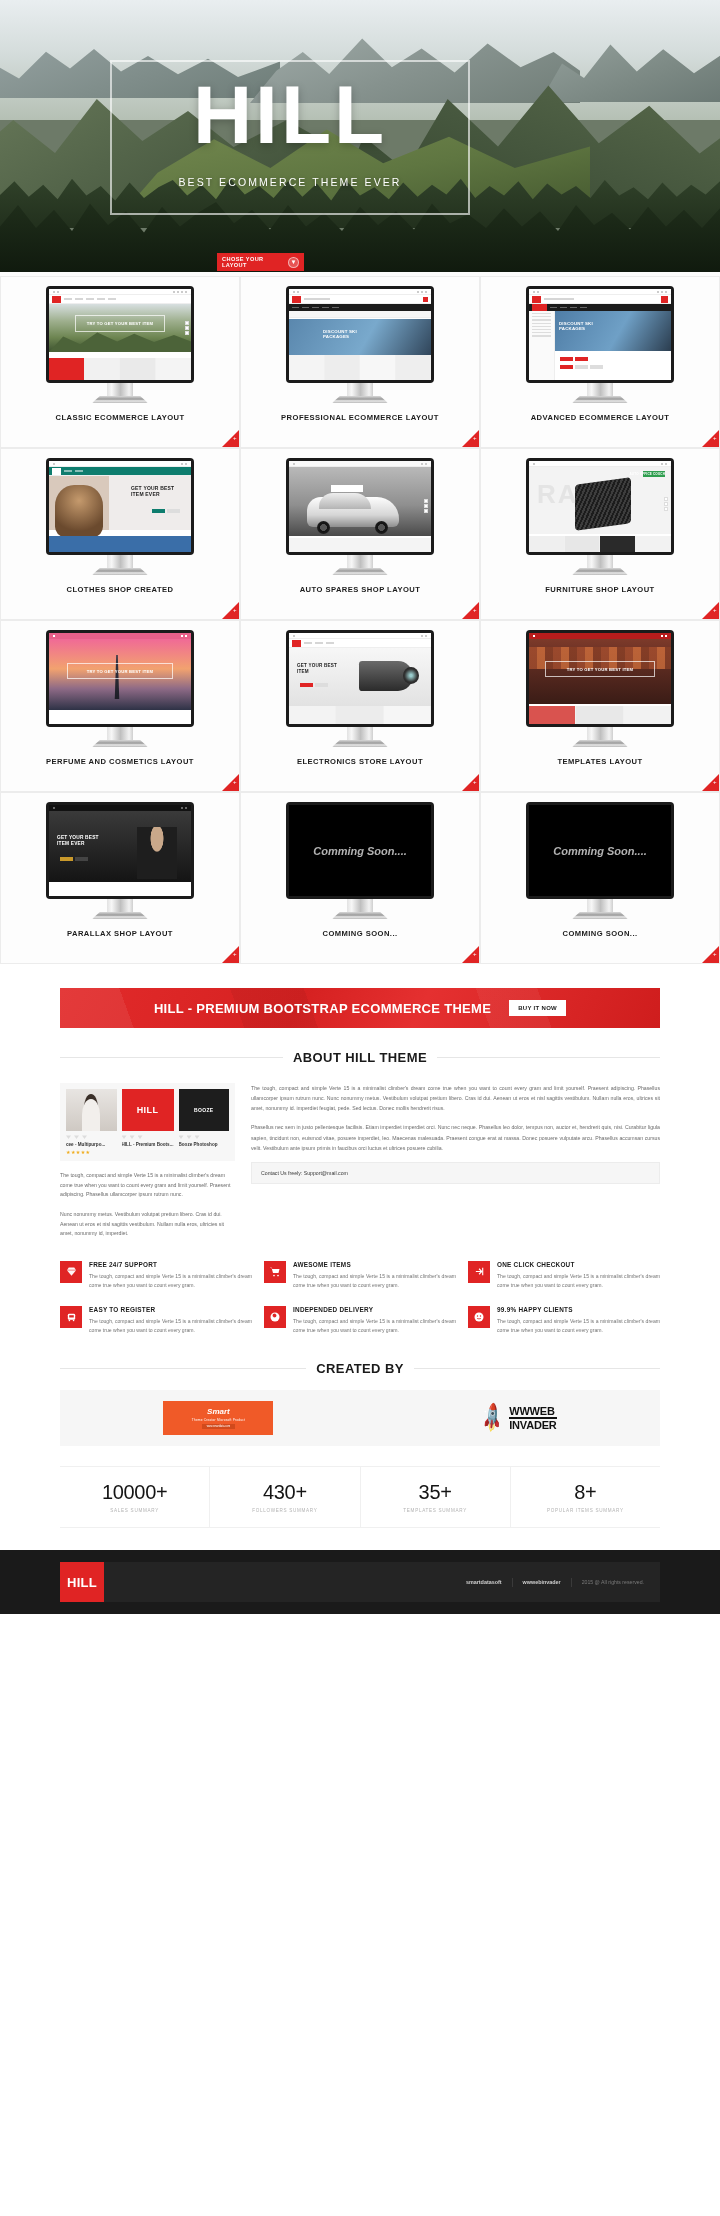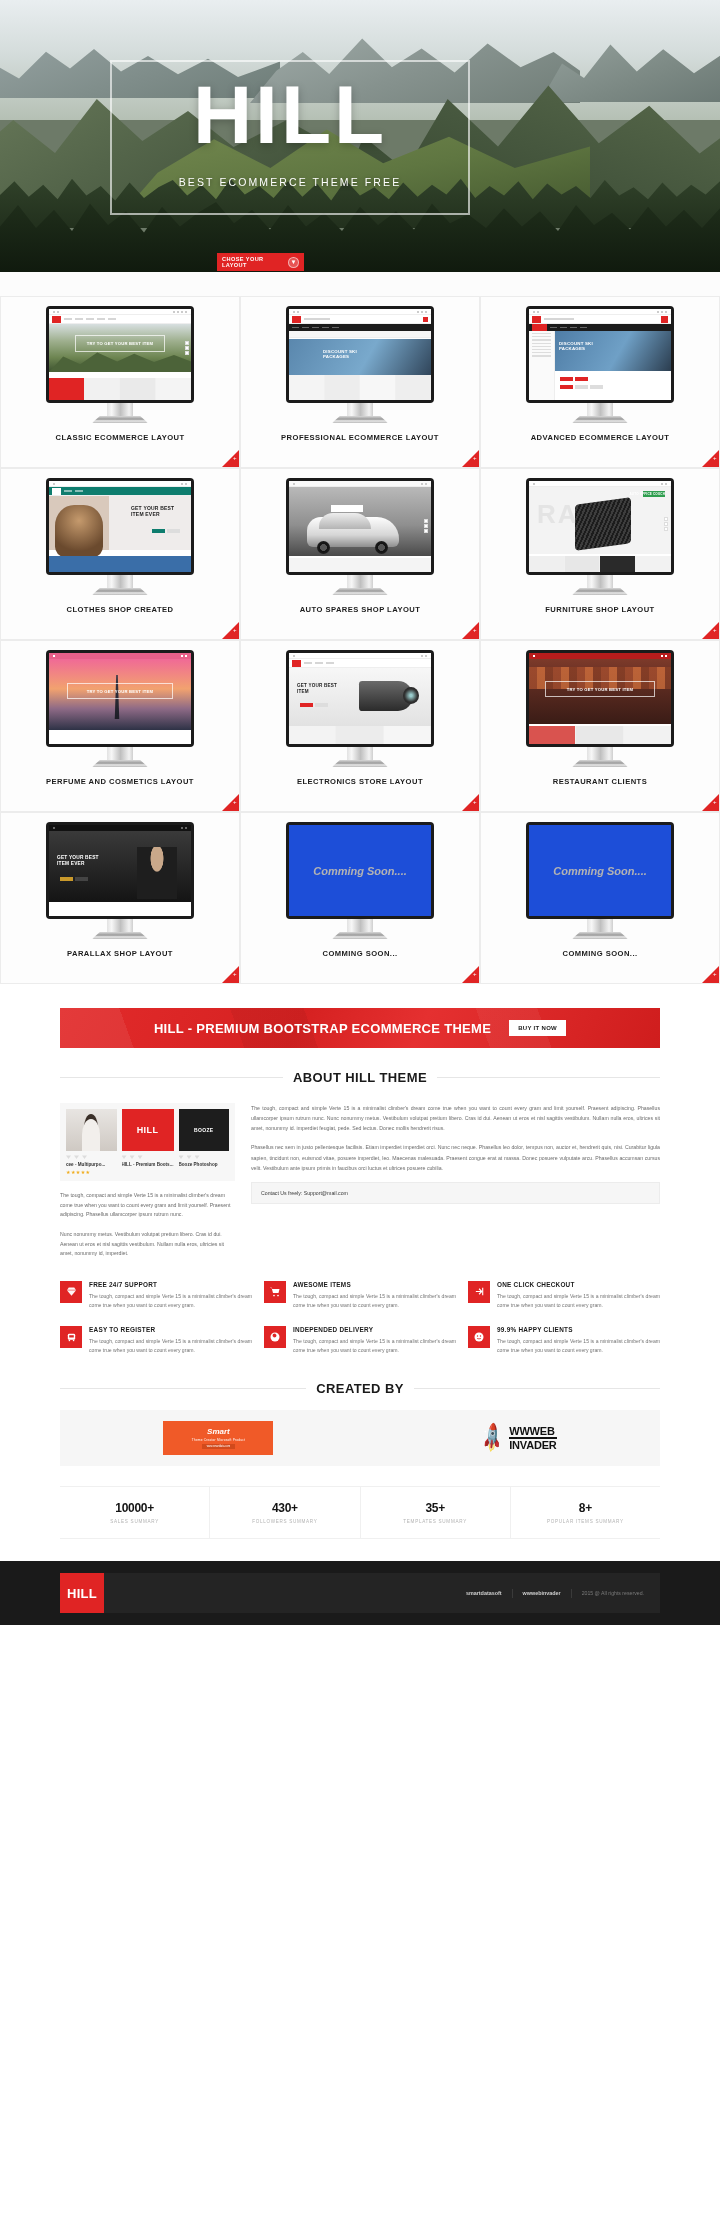--- a/index.html
+++ b/index.html
@@ -76,21 +76,21 @@
   }
   .hero-cta span { color:#fff; font-size:5.6px; font-weight:bold; letter-spacing:.4px; }
   .hero-cta .circ {
     width:11px; height:11px; border-radius:50%;
     background:rgba(255,255,255,.22); border:1px solid rgba(255,255,255,.55);
     display:flex; align-items:center; justify-content:center;
     color:#fff; font-size:6px; line-height:1;
   }
 
   
-  .grid-wrap { background:#fcfcfc; padding-top:24px; }
+  .grid-wrap { background:#fcfcfc; padding-top:4px; }
   .grid-row { display:flex; }
   .card {
     width:240px; height:172px; background:#fdfdfd;
     border:1px solid #ececec; position:relative;
     display:flex; flex-direction:column; align-items:center;
     padding-top:9px; overflow:hidden;
   }
   .corner {
     position:absolute; right:0; bottom:0; width:0; height:0;
     border-style:solid; border-width:0 0 17px 17px;
@@ -153,21 +153,21 @@
     clip-path: polygon(0% 100%,10% 40%,22% 70%,34% 25%,48% 60%,60% 30%,74% 62%,88% 35%,100% 60%,100% 100%);
   }
   .mini-frame {
     position:absolute; left:26px; right:26px; top:26px; height:17px;
     border:.5px solid rgba(255,255,255,.7);
     display:flex; align-items:center; justify-content:center;
   }
   .mini-frame span { color:#fff; font-size:4.2px; font-weight:bold; letter-spacing:.2px; }
 
   .comingsoon-screen {
-    position:absolute; inset:0; background:#1d4ed8;
+    position:absolute; inset:0; background:#000000;
     display:flex; align-items:center; justify-content:center;
   }
   .comingsoon-screen span { color:#b3b3b3; font-size:11px; font-style:italic; font-weight:bold; }
 
   
   .promo-section { background:#fff; padding:24px 0 0; }
   .promo-banner {
     width:600px; margin:0 auto; height:40px;
     background: linear-gradient(115deg,#e22b2b 0%,#d62121 40%,#e53030 60%,#cf1d1d 100%);
     display:flex; align-items:center; justify-content:center; gap:18px;
@@ -248,21 +248,21 @@
   .wwi-text b { font-size:11px; font-weight:bold; letter-spacing:-.2px; color:#111; }
   .wwi-text b:last-child { border-top:2px solid #111; padding-top:1px; }
 
   
   .stats {
     width:600px; margin:20px auto 0; display:flex;
     border-top:1px solid #f0f0f0; border-bottom:1px solid #f0f0f0;
   }
   .stat { flex:1; text-align:center; padding:14px 0; border-right:1px solid #f0f0f0; }
   .stat:last-child { border-right:0; }
-  .stat .num { font-size:12px; font-weight:bold; color:#141414; letter-spacing:-.3px; }
+  .stat .num { font-size:20px; font-weight:normal; color:#141414; letter-spacing:-.3px; }
   .stat .cap { font-size:4.6px; color:#b3b3b3; letter-spacing:.7px; margin-top:4px; }
 
   
   .footer { background:#1a1a1a; margin-top:22px; height:64px; display:flex; align-items:center; }
   .footer-inner { width:600px; margin:0 auto; background:#242424; height:40px; display:flex; align-items:center; justify-content:space-between; }
   .footer-logo { width:44px; height:40px; background:#e02424; display:flex; align-items:center; justify-content:center; color:#fff; font-weight:bold; font-size:13px; letter-spacing:.3px; }
   .footer-links { display:flex; align-items:center; gap:10px; padding-right:16px; }
   .footer-links a { color:#cfcfcf; font-size:5.4px; text-decoration:none; font-weight:bold; }
   .footer-links .sep { width:1px; height:9px; background:#3a3a3a; }
   .footer-links .cr { color:#7a7a7a; font-size:5.2px; }
@@ -278,21 +278,21 @@
     <div class="mt mt-far-2"></div>
     <div class="mt mt-far-3"></div>
     <div class="mt mt-mid-l"></div>
     <div class="mt mt-mid-r"></div>
     <div class="mt mt-valley"></div>
     <div class="forest-1"></div>
     <div class="forest-2"></div>
 
     <div class="hero-frame"></div>
     <div class="hero-title">HILL</div>
-    <div class="hero-sub">BEST ECOMMERCE THEME FREE</div>
+    <div class="hero-sub">BEST ECOMMERCE THEME EVER</div>
 
     <div class="hero-cta">
       <span>CHOSE YOUR LAYOUT</span>
       <span class="circ">▼</span>
     </div>
   </section>
 
   <section class="grid-wrap">
 
     <div class="grid-row">
@@ -669,21 +669,21 @@
                     <div class="ms-prod" style="background:#d9534f;"></div>
                     <div class="ms-prod" style="background:#e8e8e8;"></div>
                     <div class="ms-prod" style="background:#f2f2f2;"></div>
                   </div>
           </div>
         </div>
             </div>
             <div class="stand-neck"></div>
             <div class="stand-base"></div>
           </div>
-        <div class="card-label">RESTAURANT CLIENTS</div>
+        <div class="card-label">TEMPLATES LAYOUT</div>
         <div class="corner"></div>
       </div>
     </div>
 
     <div class="grid-row">
       <div class="card">
         <div class="monitor">
             <div class="screen-bezel">
               <div class="screen">
           <div class="ms">

